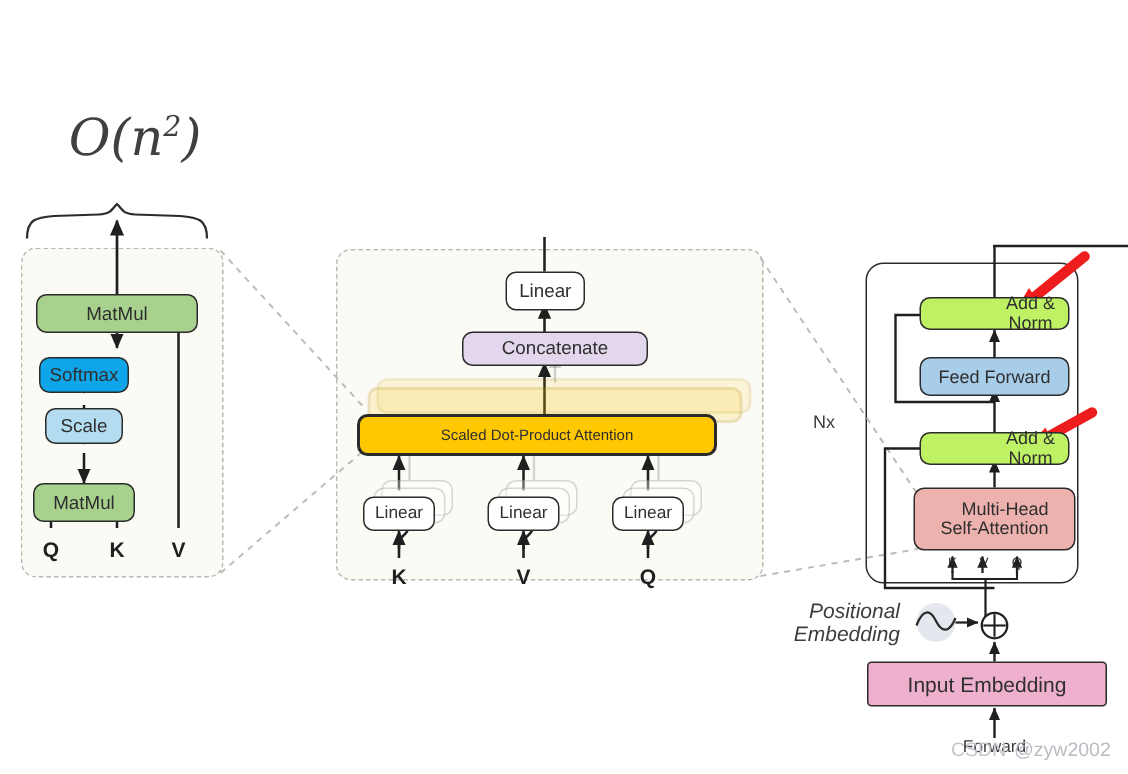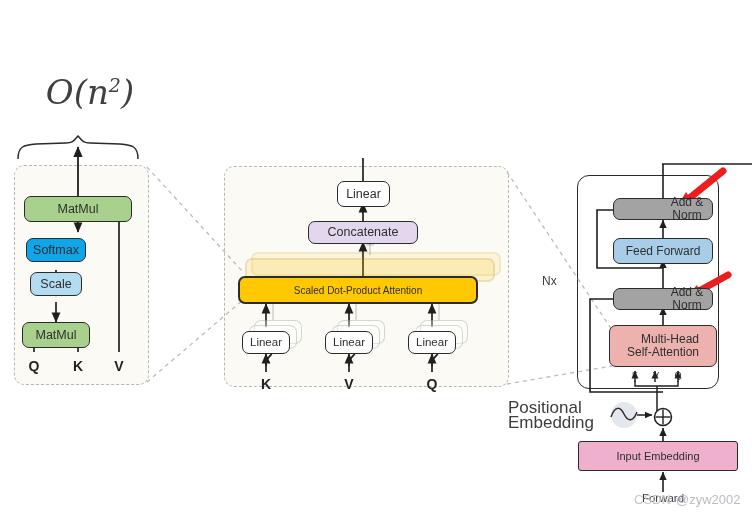--- a/index.html
+++ b/index.html
@@ -44,40 +44,42 @@
     line-height:13px;
   }
   .node.sm{font-size:11.5px;}
 
   .green{background:#a9d18e;}
   .tan{background:#0ea5e9;}
   .blue{background:#b4dcf0;}
   .white{background:#ffffff;}
   .lav{background:#e2d7ec;}
   .yellow{background:#ffc800;border-width:2px;}
-  .olive{background:#a3a3a3;padding-left:48px;}
+  .olive{background:#bef264;padding-left:48px;}
   .ffblue{background:#a8cde8;}
   .pink{background:#edb1ae;}
   .pinkdark{background:#efb0cd;}
 
   
   .ghost{
     position:absolute;box-sizing:border-box;border-radius:7px;
     border:1.6px solid rgba(60,60,60,.20);background:rgba(255,255,255,.35);
   }
   .ghost-y{border:2px solid rgba(120,95,0,.16);background:rgba(255,200,0,.20);}
 
   
   .lab{
     position:absolute;font-size:14px;color:#1f1f1f;text-align:center;
     font-weight:600;
   }
   .lab.tiny{font-size:9px;font-weight:400;color:#2b2b2b;}
   .side-label{
-    position:absolute;font-size:17px;line-height:15px;color:#3d3d3d;
+    position:absolute;font-size:14px;line-height:15px;color:#3d3d3d;
+    text-align:right;
+    font-style:italic;
   }
   .nx{position:absolute;font-size:12px;color:#3d3d3d;}
   .inputs{position:absolute;font-size:11.5px;color:#3d3d3d;text-align:center;}
   .watermark{
     position:absolute;font-size:13px;color:#b9bcc2;white-space:nowrap;
   }
   .wm-under{
     position:absolute;font-size:13px;color:#c3c6cc;white-space:nowrap;
   }
 </style>
@@ -195,21 +197,21 @@
   <div class="node tan" style="left:26px;top:238px;width:60px;height:24px;">Softmax</div>
   <div class="node blue" style="left:30px;top:272px;width:52px;height:24px;">Scale</div>
   <div class="node green" style="left:22px;top:322px;width:68px;height:26px;">MatMul</div>
 
   <div class="lab" style="left:24px;top:358px;width:20px;">Q</div>
   <div class="lab" style="left:68px;top:358px;width:20px;">K</div>
   <div class="lab" style="left:109px;top:358px;width:20px;">V</div>
 
   <div class="node white" style="left:337px;top:181px;width:53px;height:26px;">Linear</div>
 
-  <div class="node lav" style="left:308px;top:221px;width:110px;height:23px;">Concatenate</div>
+  <div class="node lav" style="left:308px;top:221px;width:124px;height:23px;">Concatenate</div>
 
   <div class="ghost ghost-y" style="left:251px;top:252px;width:250px;height:24px;opacity:.55;"></div>
   <div class="ghost ghost-y" style="left:245px;top:258px;width:250px;height:24px;opacity:.8;"></div>
   <div class="node yellow" style="left:238px;top:276px;width:240px;height:28px;font-size:10px;">Scaled Dot-Product Attention</div>
 
   <div class="ghost" style="left:254px;top:320px;width:48px;height:24px;"></div>
   <div class="ghost" style="left:249px;top:325px;width:48px;height:24px;"></div>
   <div class="node white sm" style="left:242px;top:331px;width:48px;height:23px;">Linear</div>
 
   <div class="ghost" style="left:337px;top:320px;width:48px;height:24px;"></div>
@@ -236,20 +238,20 @@
 
   <div class="lab tiny" style="left:628px;top:370px;width:14px;">K</div>
   <div class="lab tiny" style="left:649px;top:370px;width:14px;">V</div>
   <div class="lab tiny" style="left:671px;top:370px;width:14px;">Q</div>
 
   <div class="side-label" style="left:508px;top:400px;width:92px;">
     <span id="pos" style="white-space:pre-line">Positional
 Embedding</span>
   </div>
 
-  <div class="node pinkdark" style="left:578px;top:441px;width:160px;height:30px;border-radius:3px;font-size:11px;">Input Embedding</div>
+  <div class="node pinkdark" style="left:578px;top:441px;width:160px;height:30px;border-radius:3px;font-size:14px;">Input Embedding</div>
 
   <div class="inputs" style="left:633px;top:492px;width:60px;">Forward</div>
 
   <div class="wm-under" style="left:634px;top:492px;">CSDN</div>
   <div class="watermark" style="left:676px;top:492px;">@zyw2002</div>
 
 </div>
 
 </body></html>

